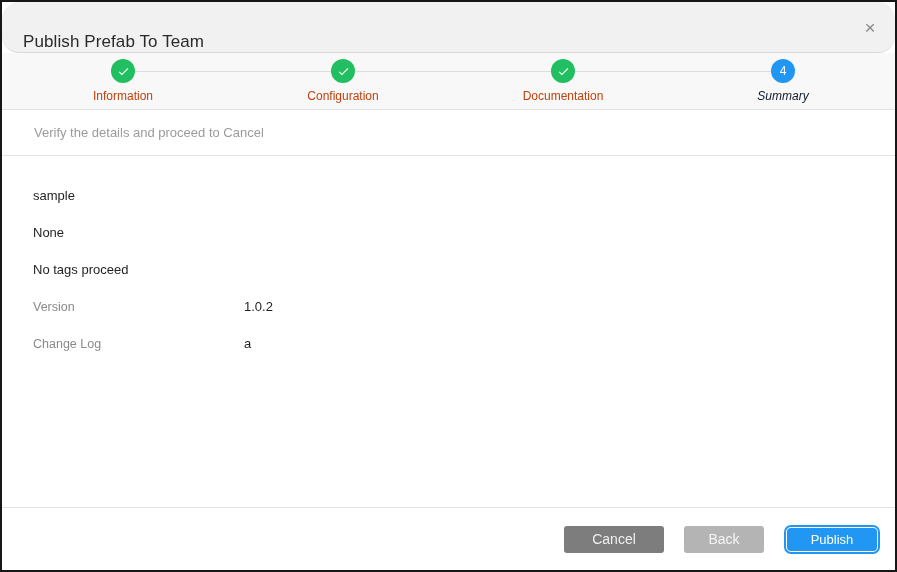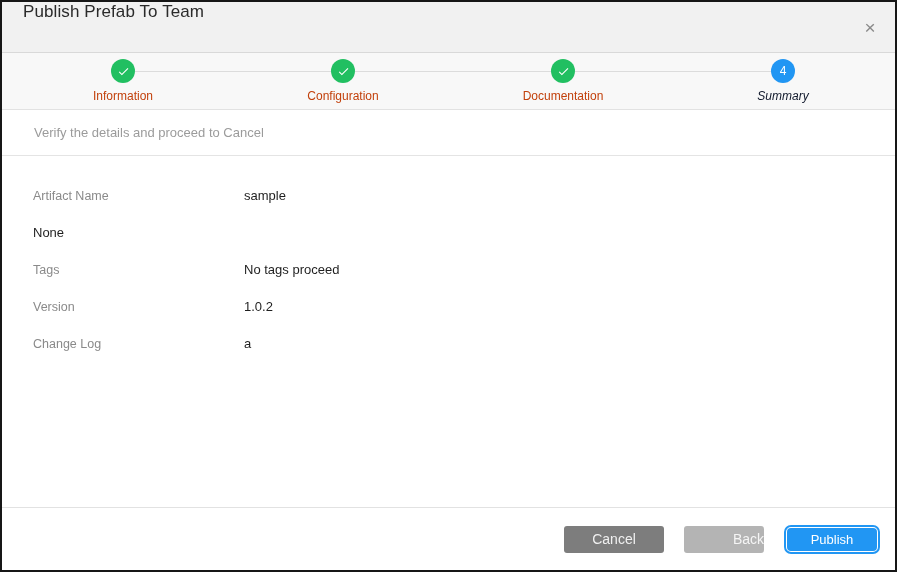--- a/index.html
+++ b/index.html
@@ -13,23 +13,24 @@
     width: 897px; height: 572px;
     border: 2px solid #161616;
     display: flex; flex-direction: column;
     background: #ffffff;
   }
   
   .dlg-header {
     height: 51px; flex: 0 0 51px;
     background: #f1f1f1;
     border-bottom: 1px solid #d9d9d9;
-    display: flex; align-items: flex-start;
+    display: flex; align-items: flex-end;
     padding: 0 16px 0 21px;
     position: relative;
+    border-radius: 17px;
   }
   .dlg-title {
     font-size: 17px;
     color: #2a2a2a;
     letter-spacing: 0.1px;
   }
   .dlg-close {
     position: absolute; right: 14px; top: 50%;
     transform: translateY(-50%);
     width: 22px; height: 22px;
@@ -115,21 +116,21 @@
   }
   .btn {
     height: 27px;
     border: none;
     border-radius: 3px;
     font-family: "Liberation Sans", sans-serif;
     font-size: 14px;
     cursor: pointer;
   }
   .btn-cancel { width: 100px; background: #7d7d7d; color: #f0f0f0; }
-  .btn-back   { width: 80px;  background: #b4b4b4; color: #f5f5f5; text-align: right; }
+  .btn-back   { width: 80px;  background: #b4b4b4; color: #f5f5f5; }
   .publish-ring {
     border: 2px solid var(--accent-blue, #2196f3);
     border-radius: 7px;
     padding: 1px;
     background: #ffffff;
     display: inline-flex;
   }
   .btn-publish {
     width: 90px; height: 23px;
     background: var(--accent-blue, #2196f3);
@@ -182,28 +183,26 @@
       <div class="step-label">Summary</div>
     </div>
   </div>
 
   <div class="message-bar">
     <div class="message-text">Verify the details and proceed to Cancel</div>
   </div>
 
   <div class="details">
     <div class="detail-row">
-      <div class="detail-label">Artifact Name</div>
       <div class="detail-value">sample</div>
     </div>
     <div class="detail-row">
       <div class="detail-value">None</div>
     </div>
     <div class="detail-row">
-      <div class="detail-label">Tags</div>
       <div class="detail-value">No tags proceed</div>
     </div>
     <div class="detail-row">
       <div class="detail-label">Version</div>
       <div class="detail-value">1.0.2</div>
     </div>
     <div class="detail-row">
       <div class="detail-label">Change Log</div>
       <div class="detail-value">a</div>
     </div>

